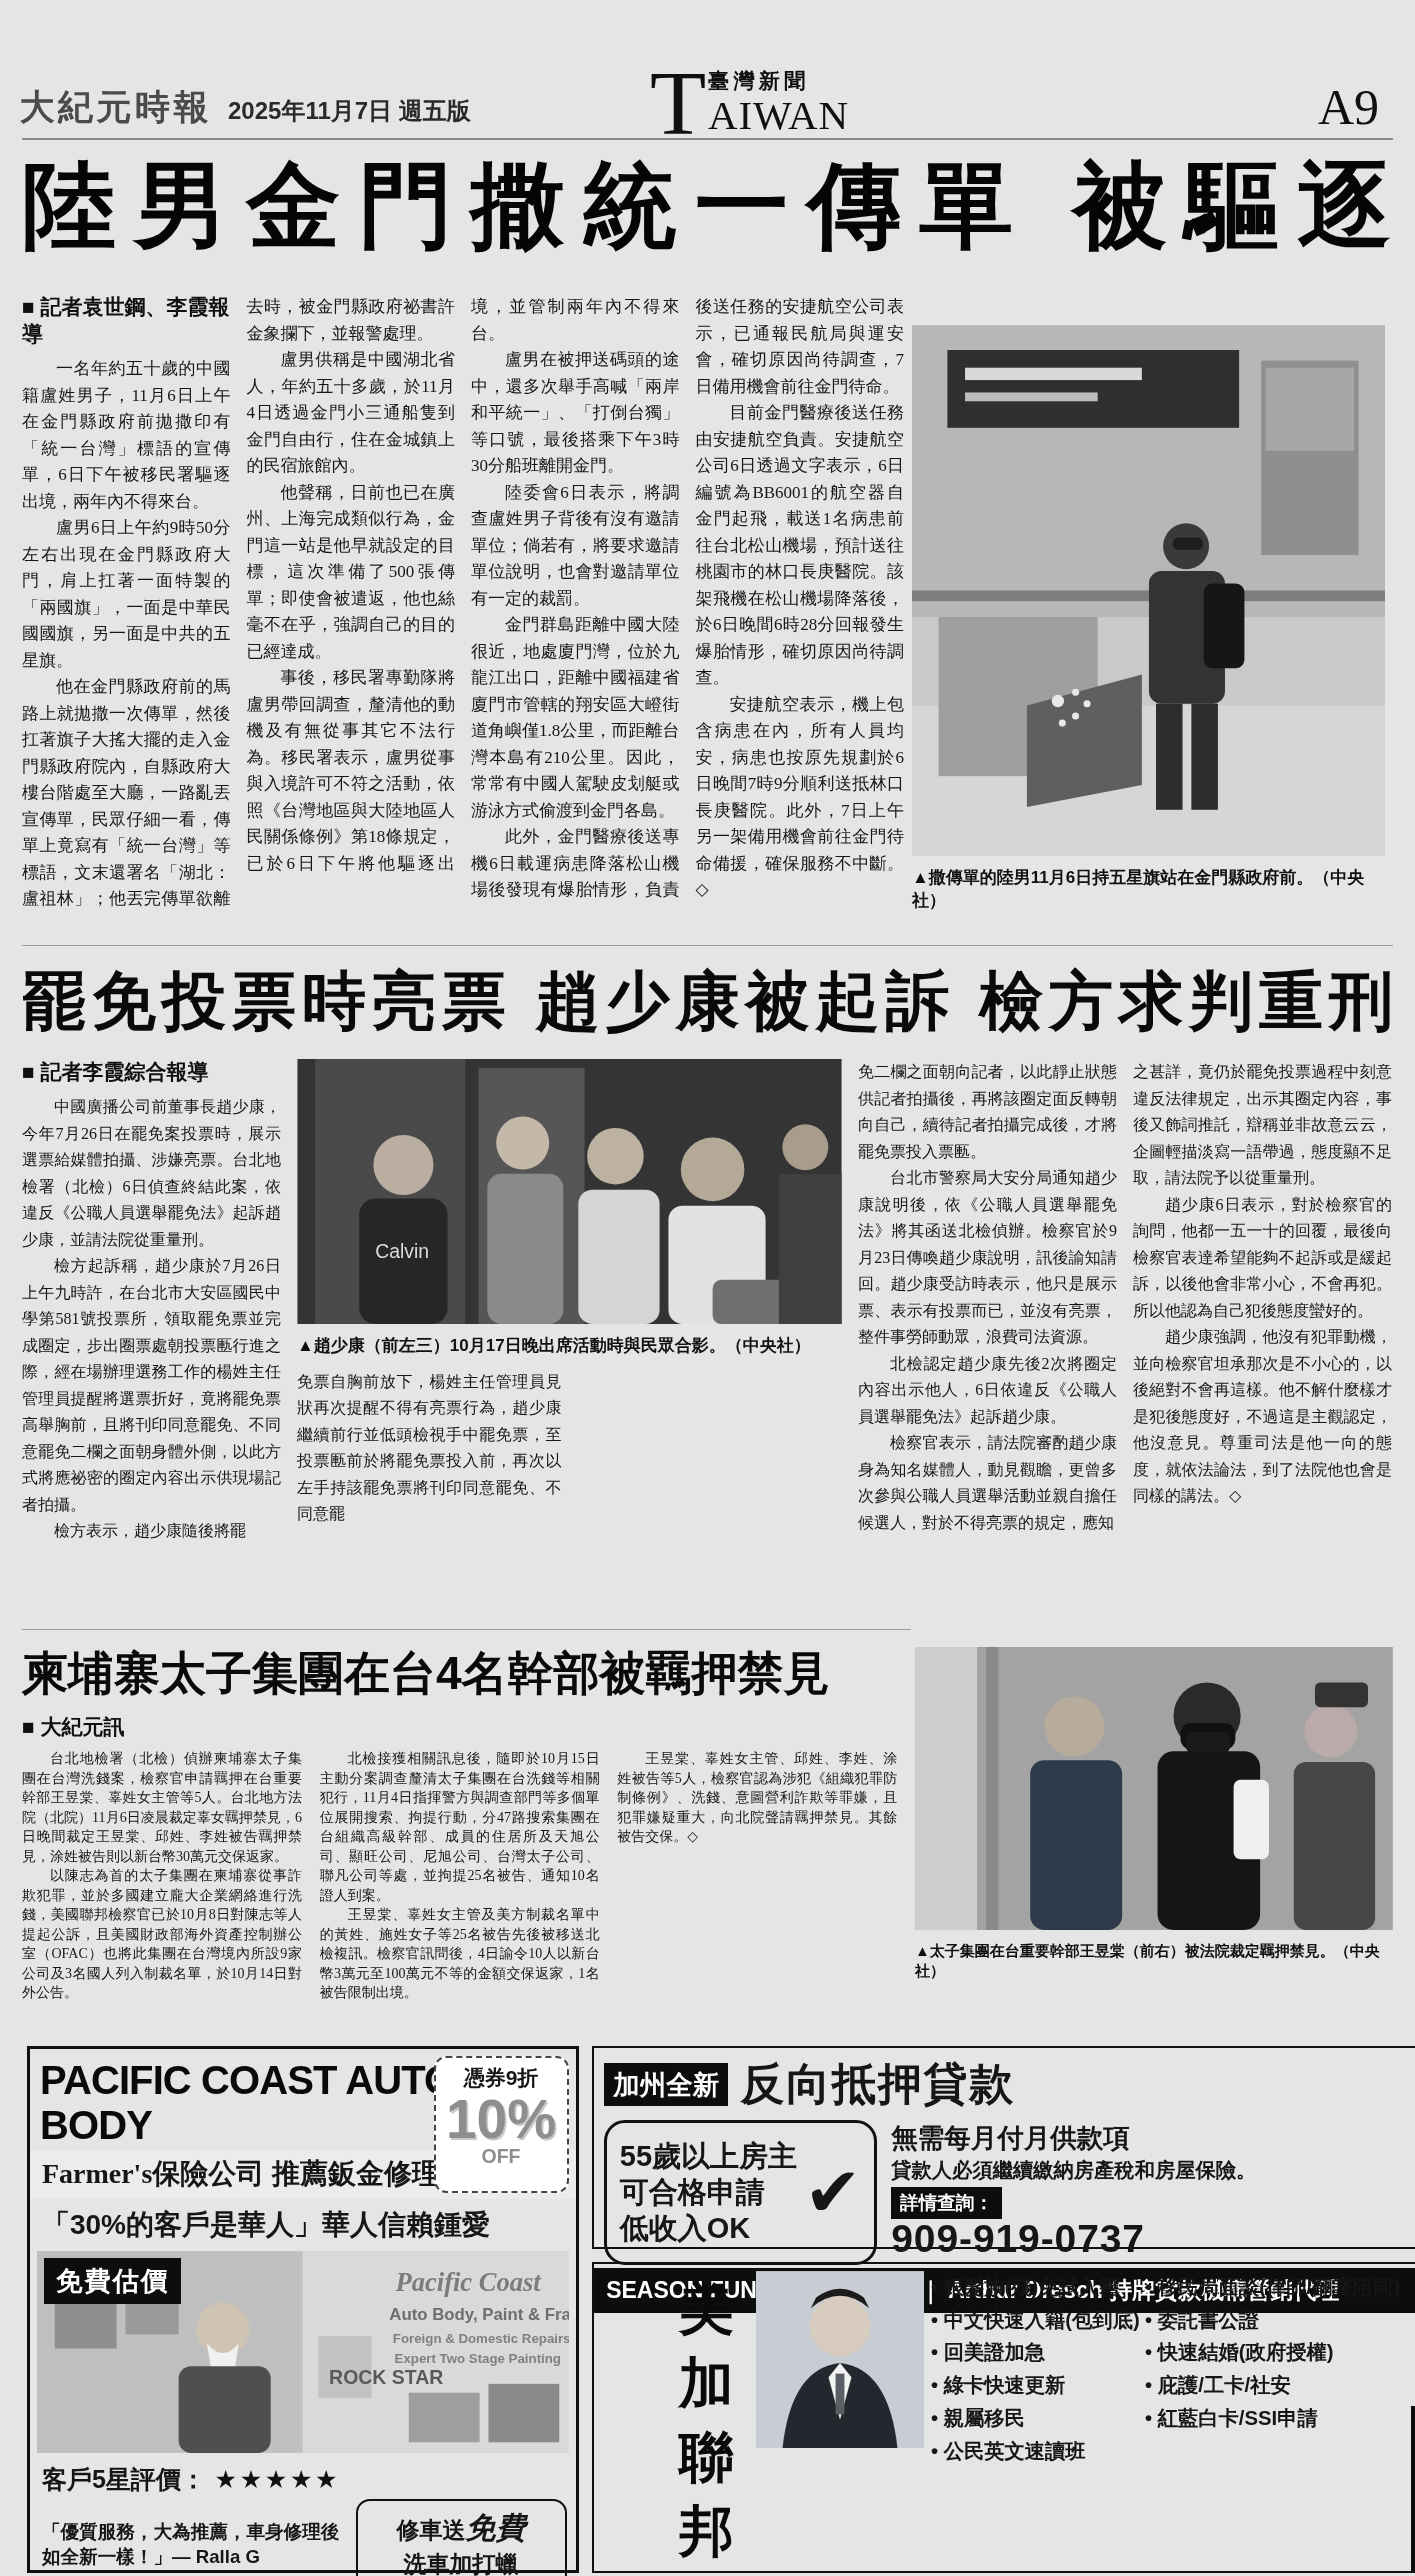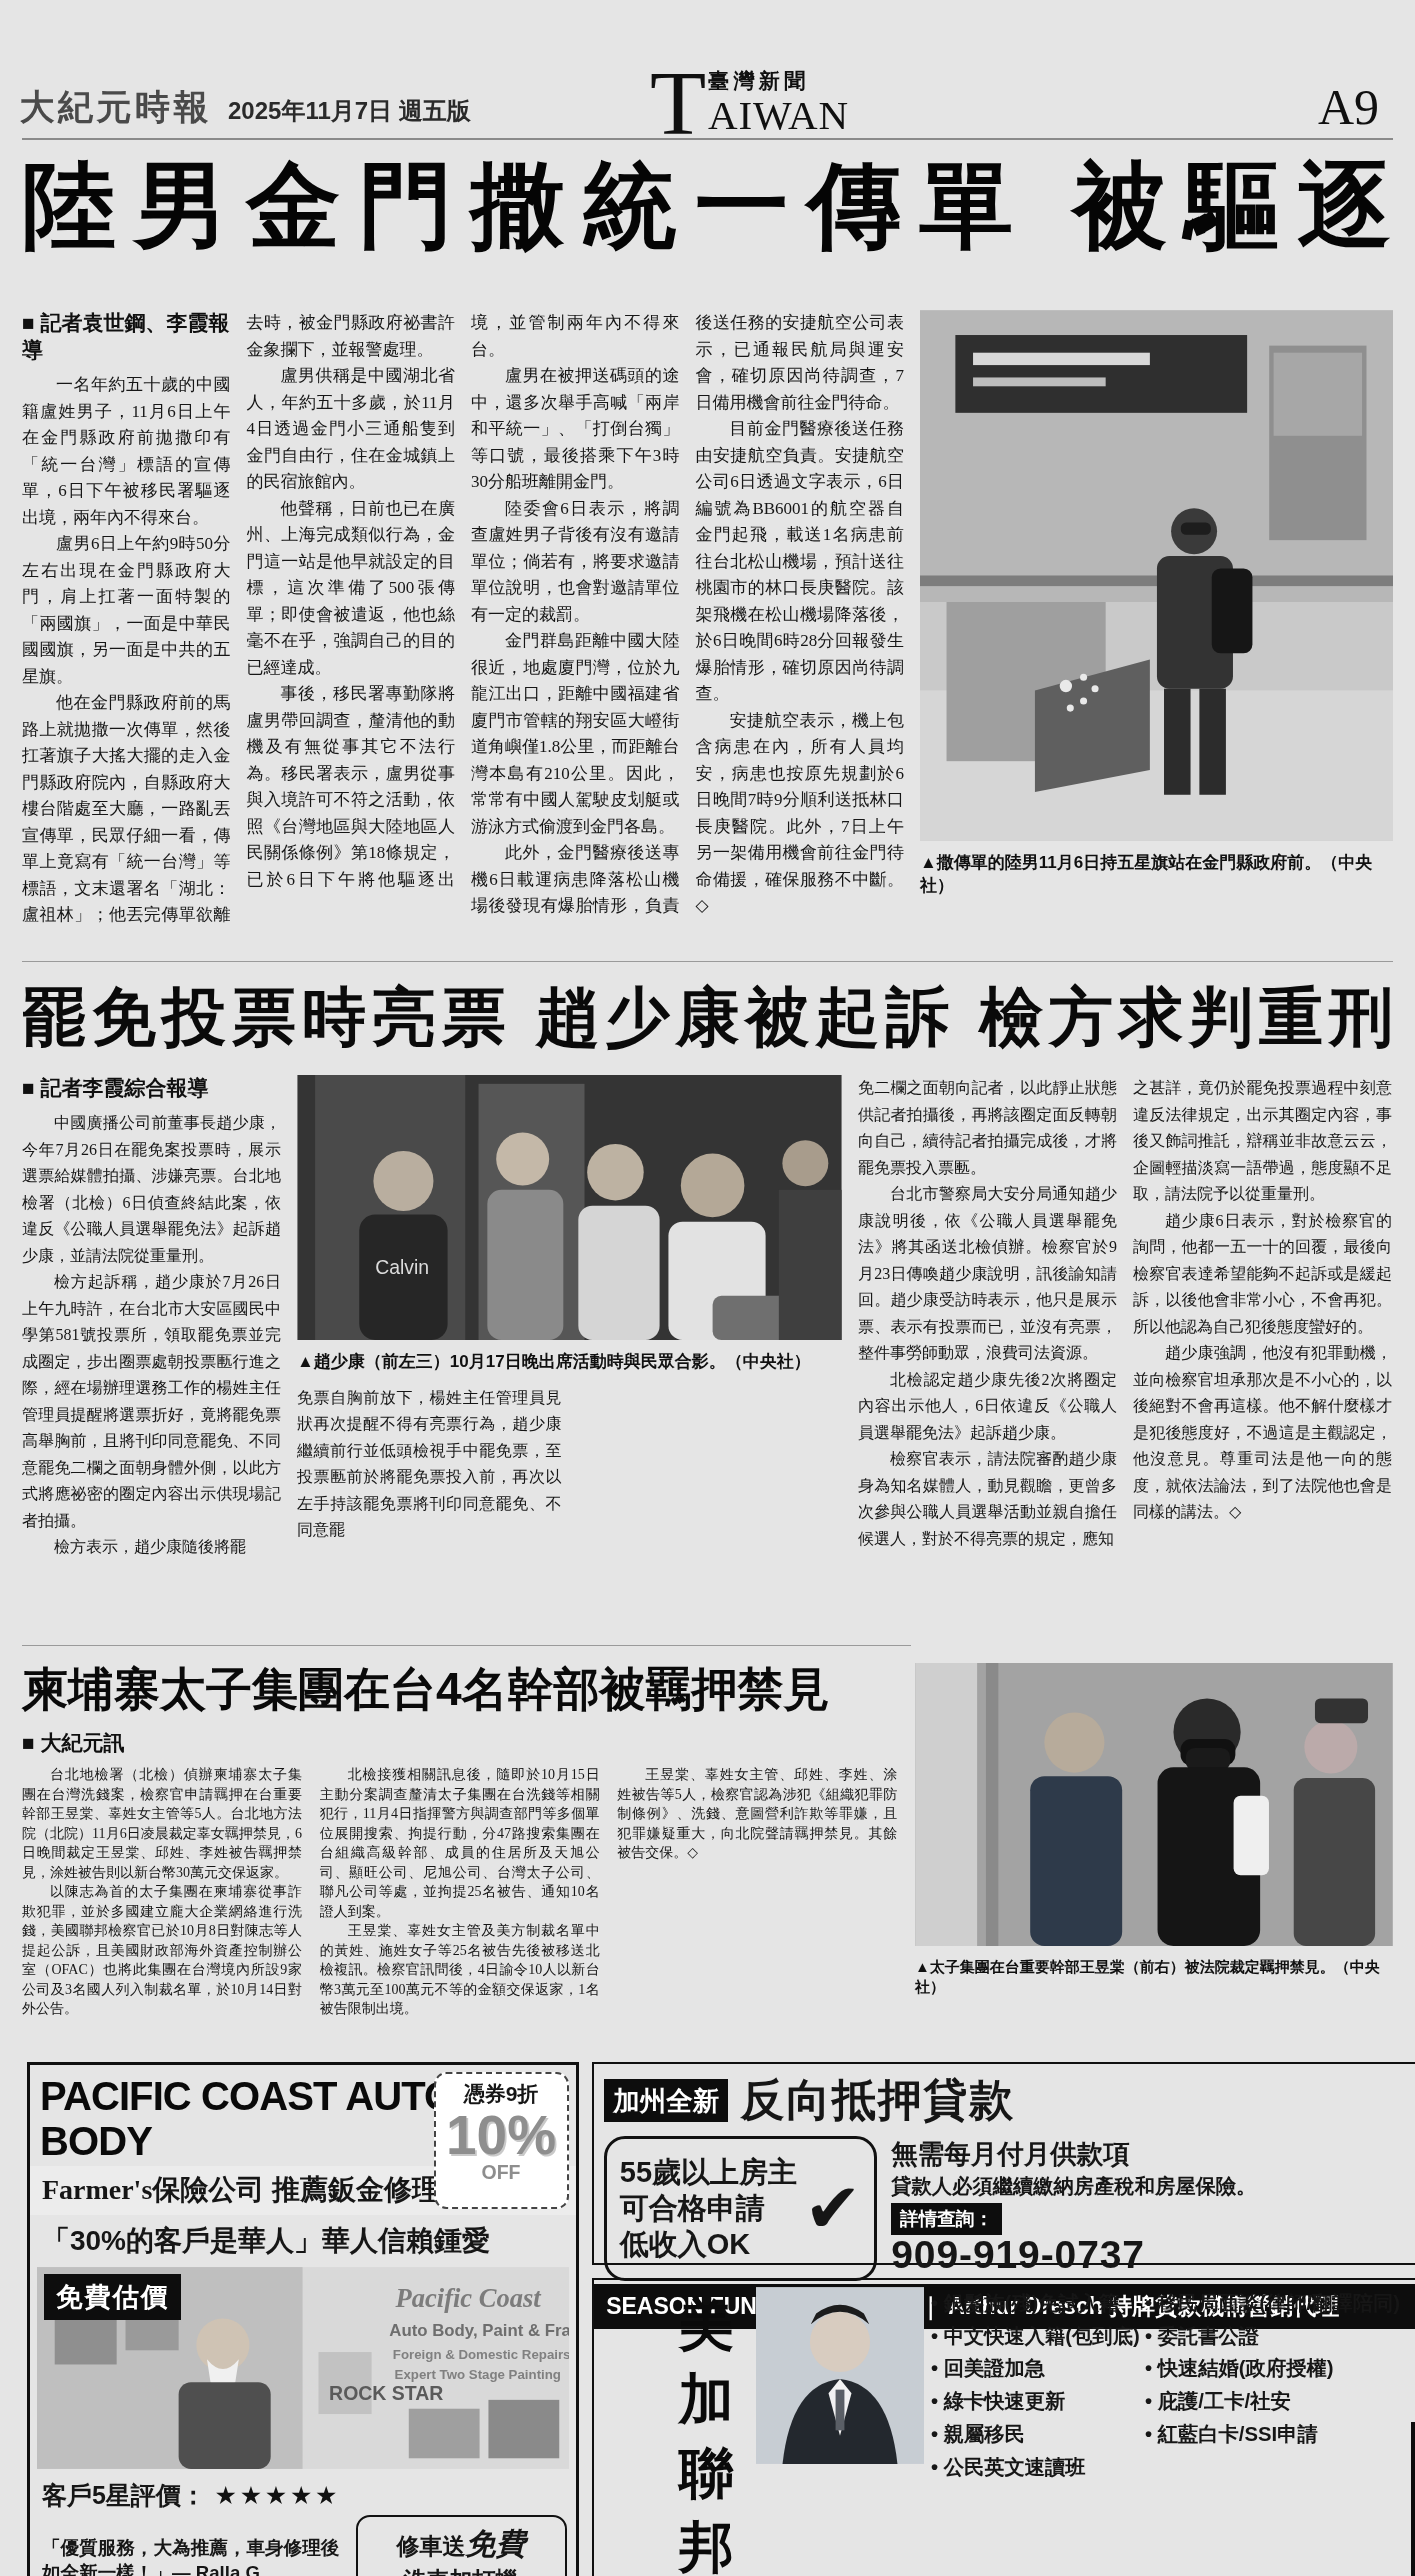--- a/index.html
+++ b/index.html
@@ -41,21 +41,21 @@
   .cont p:first-child{text-indent:0;}
   .a1-cols{column-count:4;column-gap:16px;height:619px;column-fill:auto;
            font-size:17px;line-height:26.5px;overflow:hidden;}
   .a2-col,.a2-belowcols{font-size:16px;line-height:26.5px;}
   .a2-col{height:548px;overflow:hidden;}
   .a2-belowcols{column-count:2;column-gap:16px;height:211px;column-fill:auto;overflow:hidden;margin-top:10.6px;}
   .a3-cols{column-count:3;column-gap:17.7px;height:281px;column-fill:auto;
            font-size:14px;line-height:19.5px;overflow:hidden;}
 
   
-  .a1-row{display:flex;gap:16px;margin-top:51px;}
+  .a1-row{display:flex;gap:8px;margin-top:35px;align-items:flex-end;}
   .a1-text{width:882px;}
   .a1-photo{width:473px;}
   .a2-row{display:flex;gap:16px;margin-top:23px;height:557px;}
   .a2-c1,.a2-c4,.a2-c5{width:259px;}
   .a2-mid{width:545px;}
   .a3-row{display:flex;gap:17.7px;margin-top:17.7px;}
   .a3-left{width:876px;}
   .a3-photo{width:478px;}
 
   

